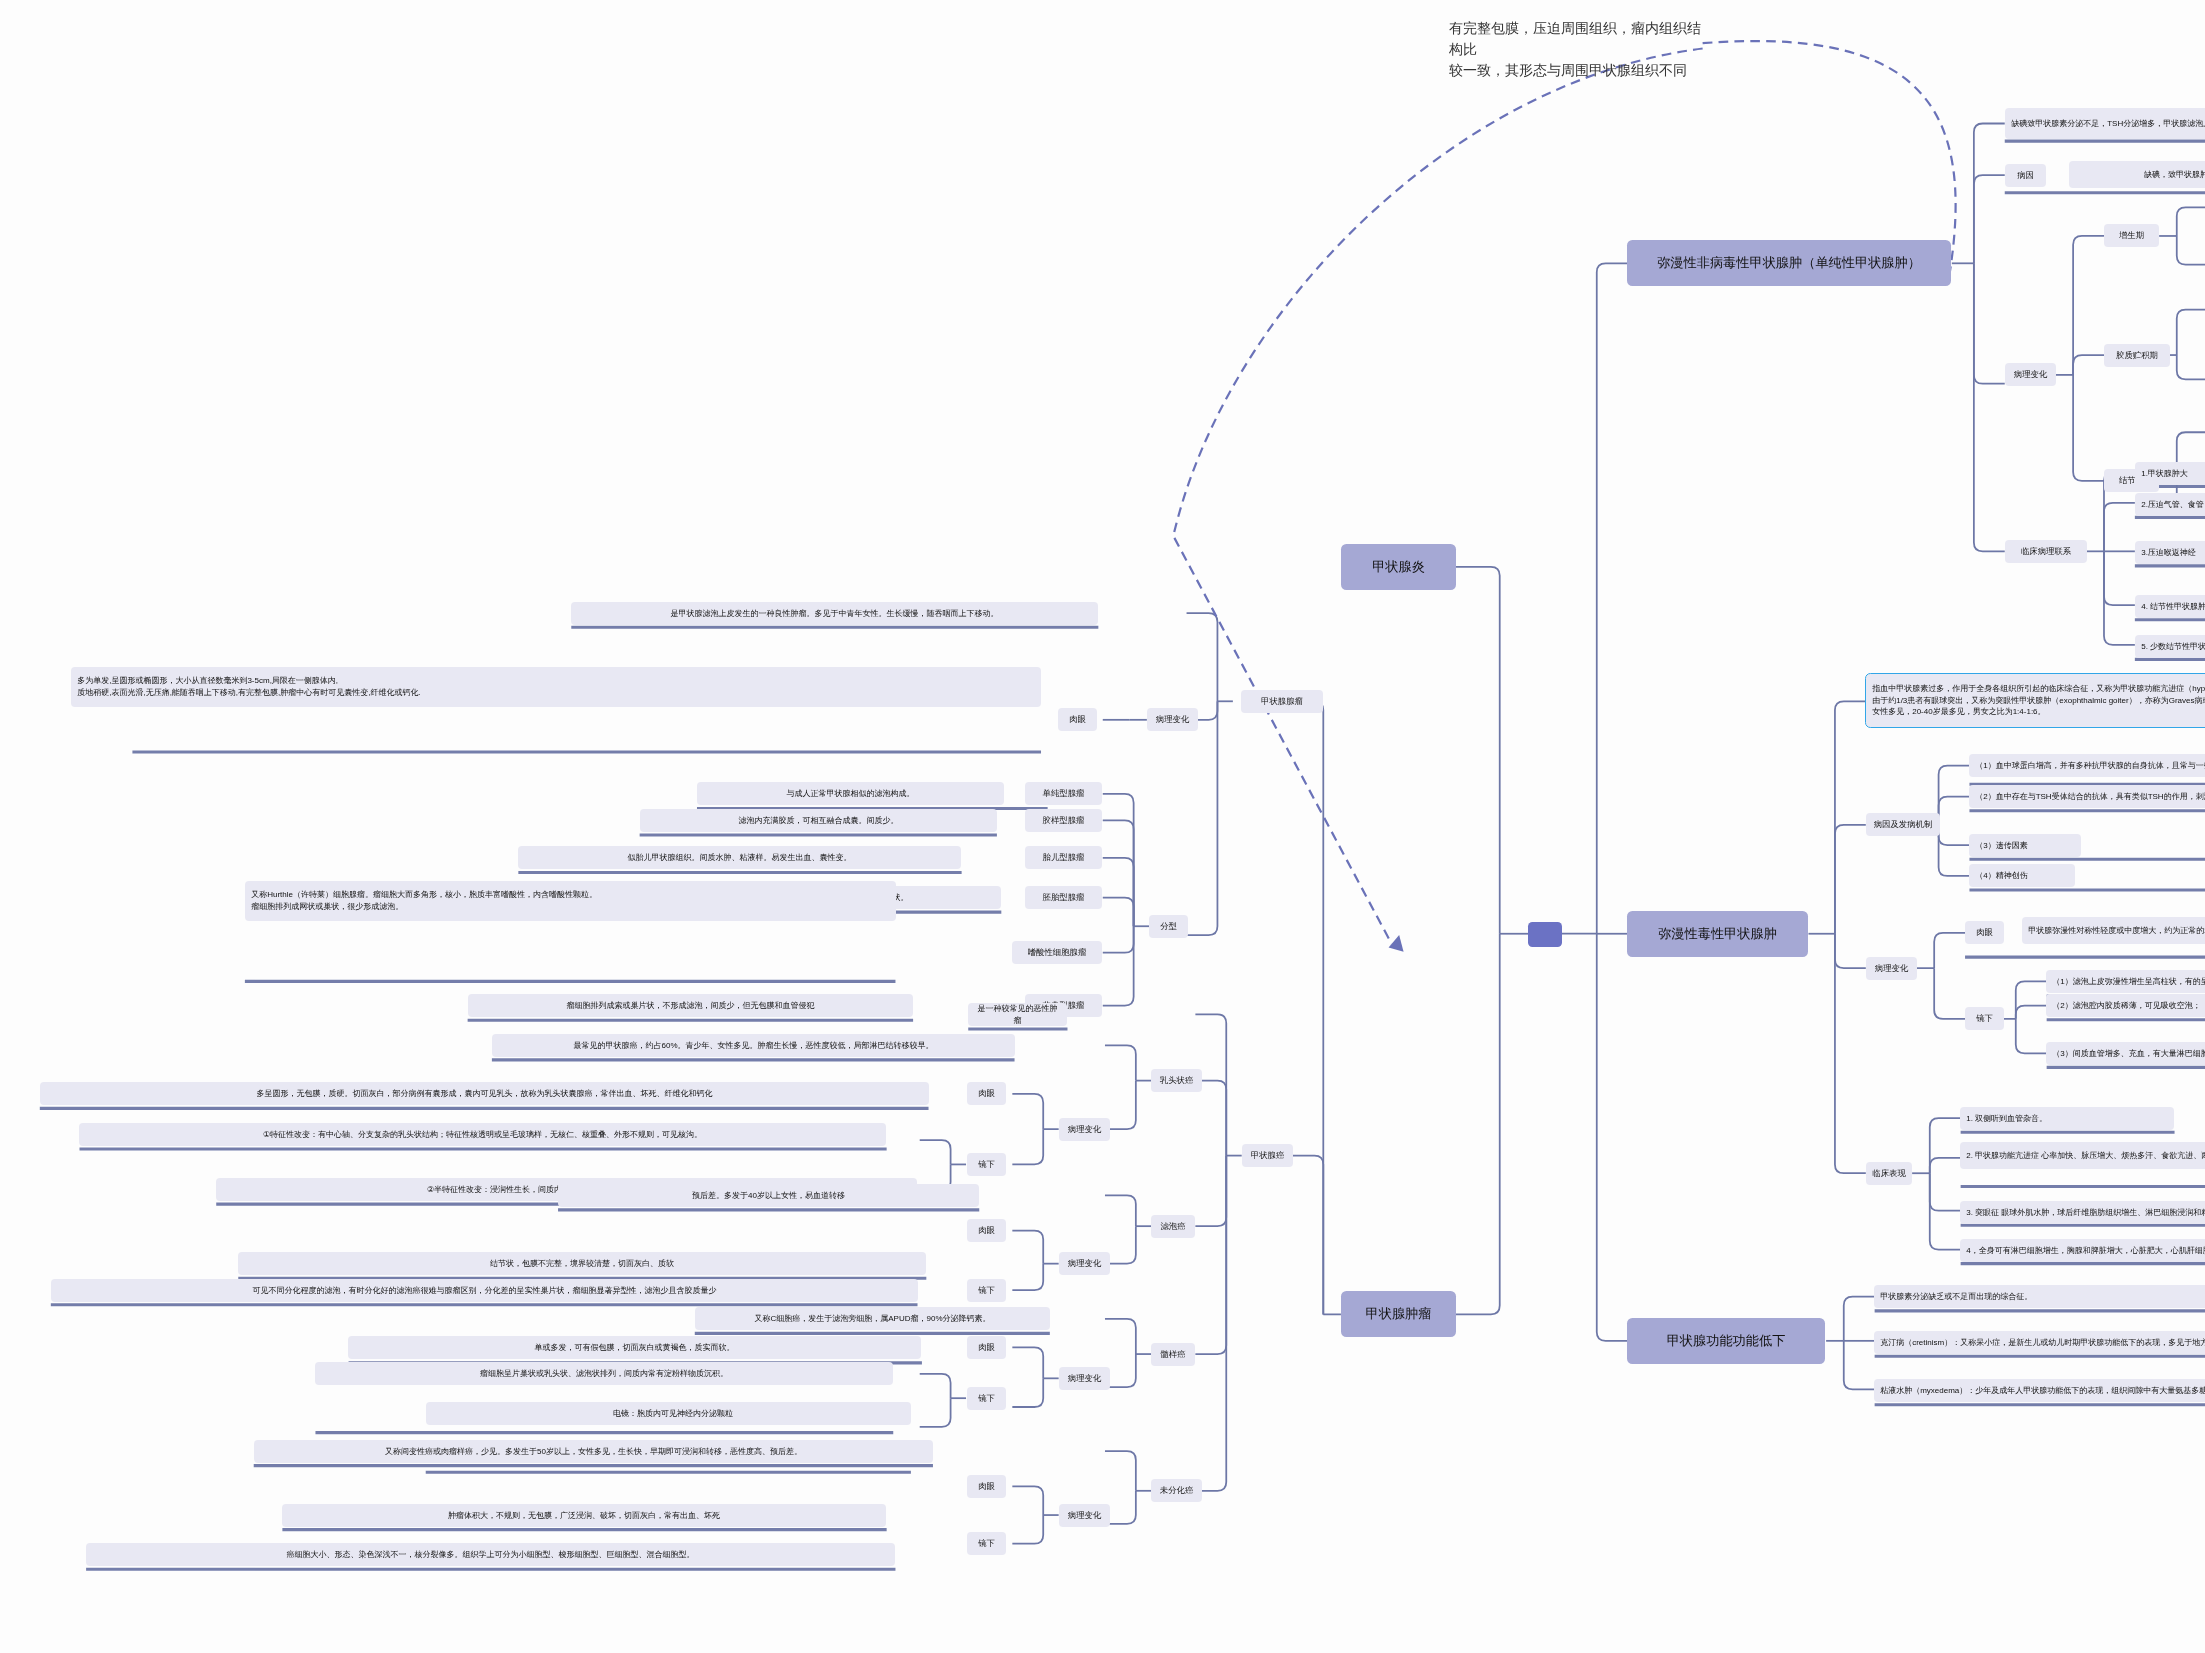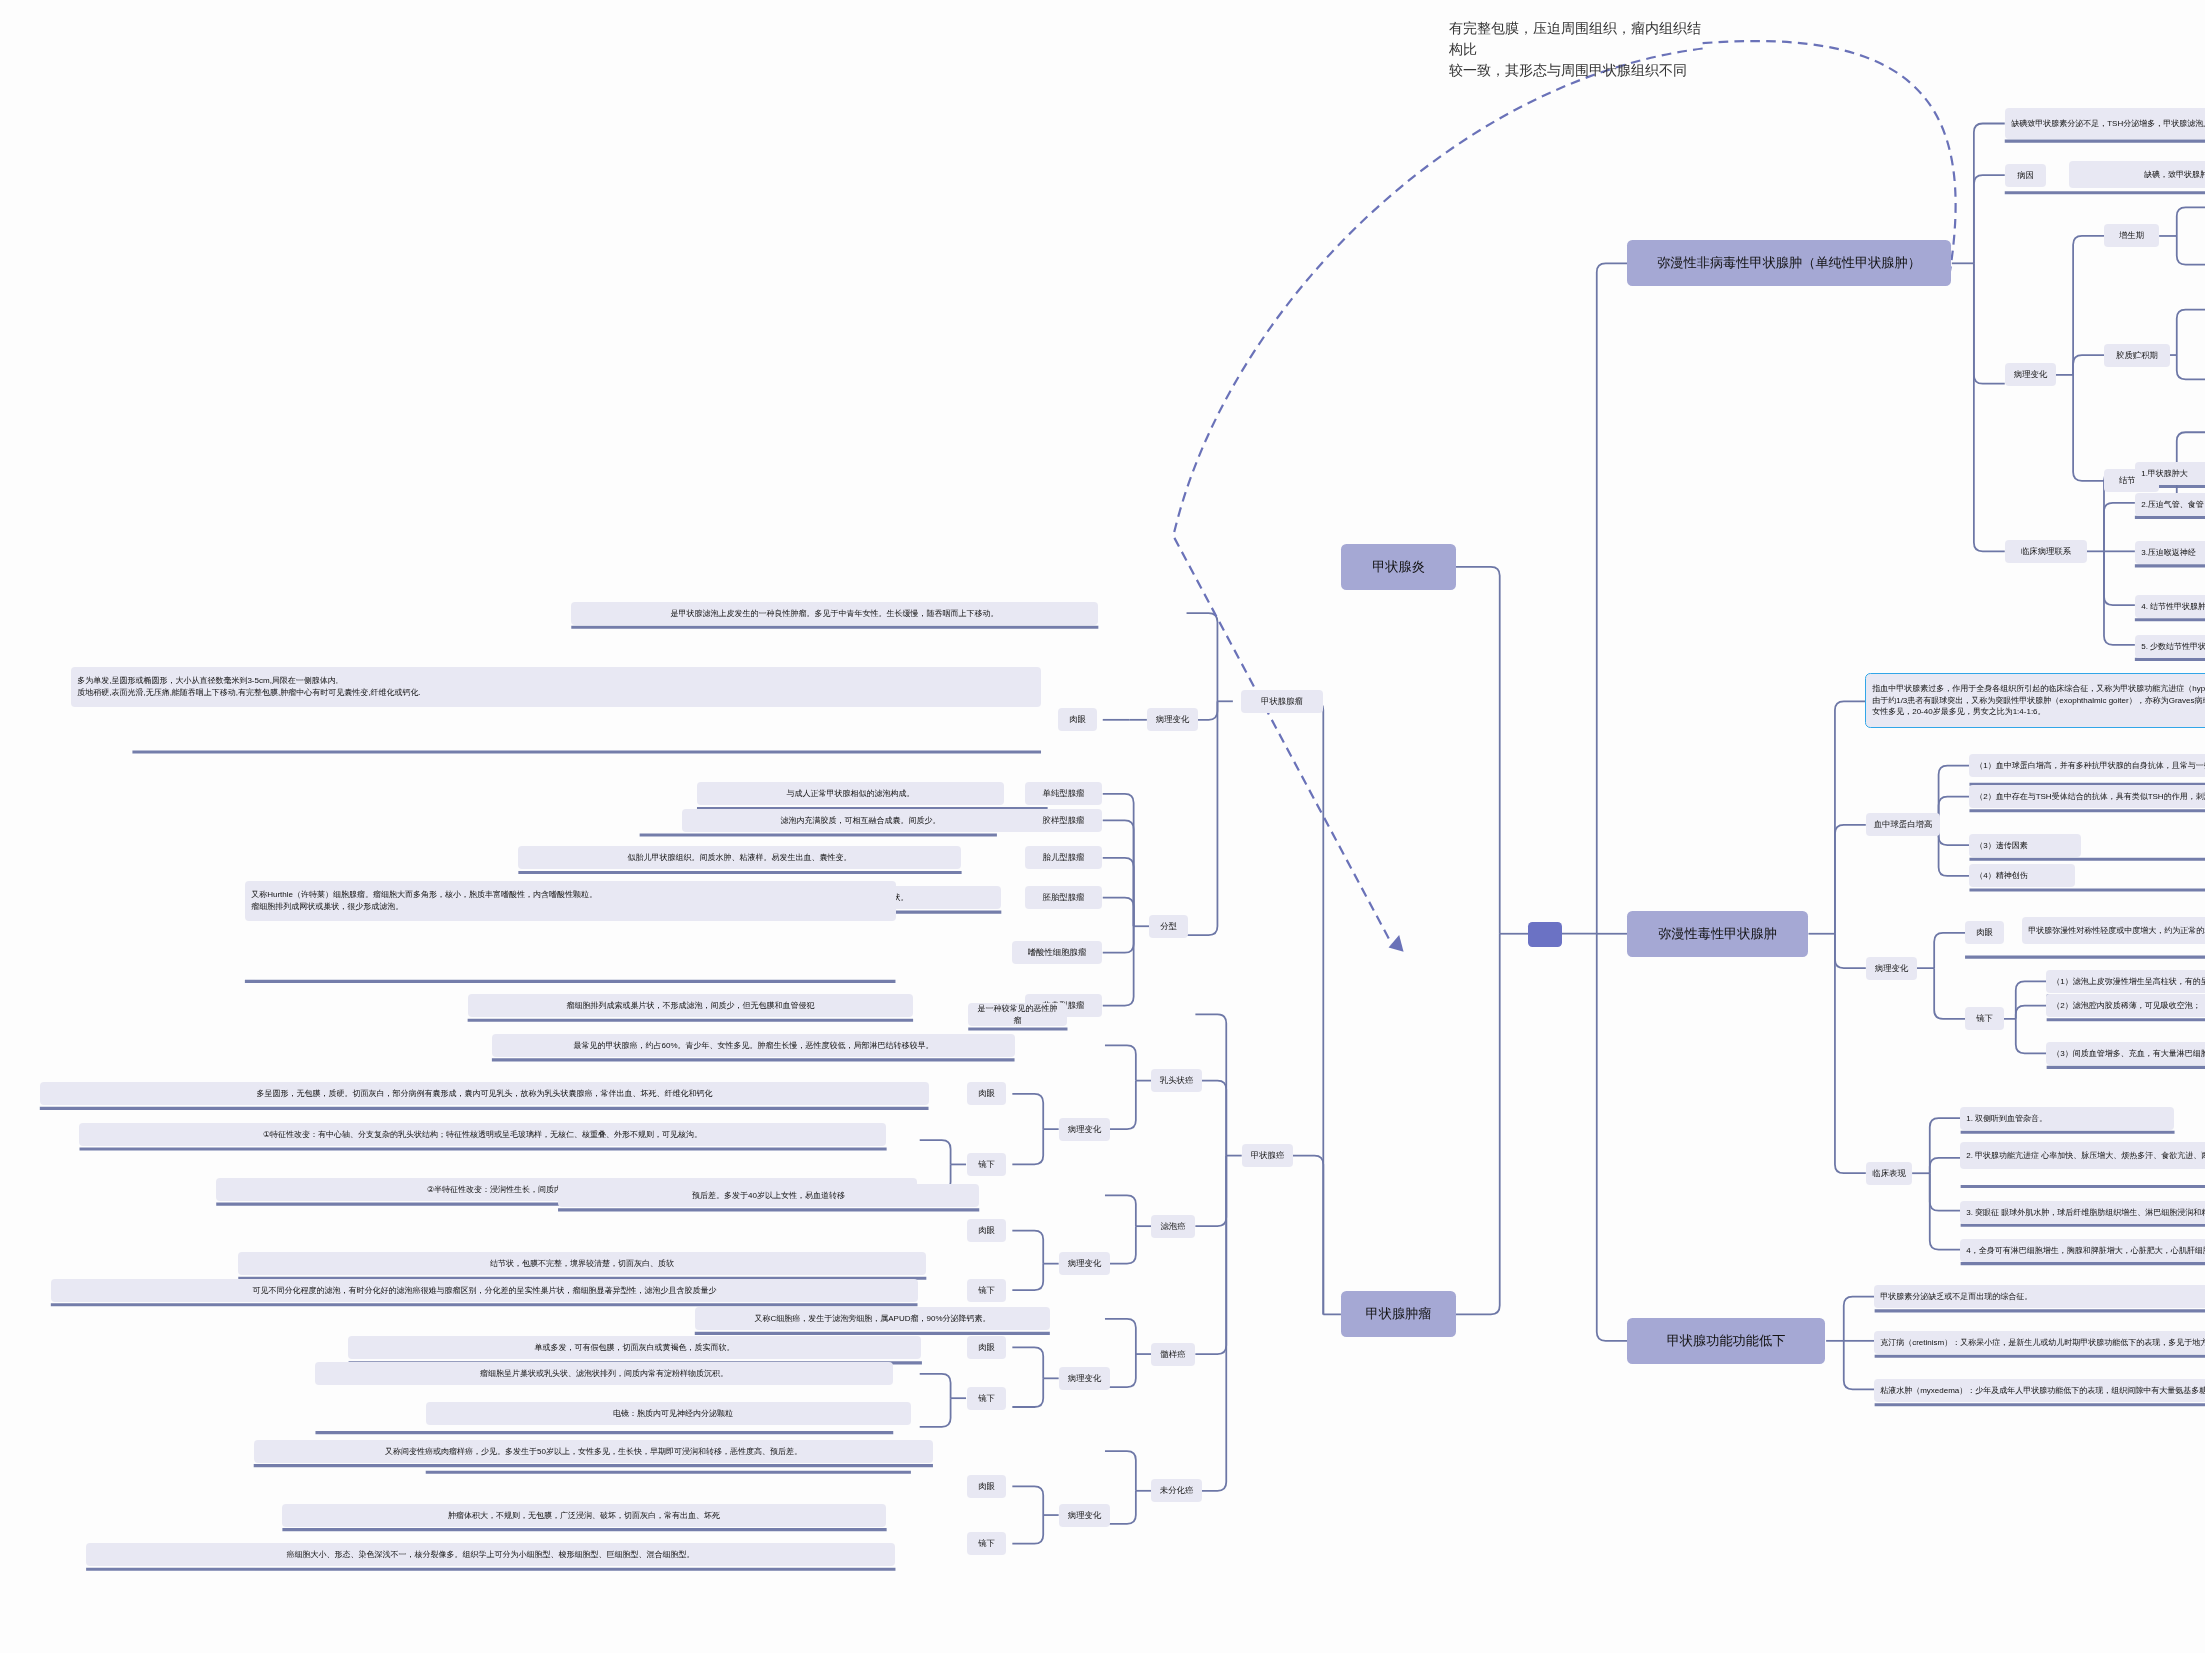--- a/index.html
+++ b/index.html
@@ -309,21 +309,21 @@
     <span class="txt">5. 少数结节性甲状腺肿可发生癌变。</span>
   </div>
 
   <div class="node leaf selected" style="left:1866px;top:674px;width:891px;min-height:53px;white-space:pre-line;">
     <span class="txt">指血中甲状腺素过多，作用于全身各组织所引起的临床综合征，又称为甲状腺功能亢进症（hyperthyroidism），简称“甲亢”。
 由于约1/3患者有眼球突出，又称为突眼性甲状腺肿（exophthalmic goiter），亦称为Graves病或Basedow病。
 女性多见，20-40岁最多见，男女之比为1:4-1:6。</span>
   </div>
 
   <div class="node chip" style="left:1866px;top:813px;width:74px;height:23px;">
-    <span class="txt">血中球蛋白增高</span>
+    <span class="txt">病因及发病机制</span>
   </div>
   <div class="node leaf" style="left:1969px;top:754px;width:787px;height:23px;">
     <span class="txt">（1）血中球蛋白增高，并有多种抗甲状腺的自身抗体，且常与一些自身免疫性疾病并存;</span>
   </div>
   <div class="node leaf" style="left:1969px;top:785px;width:750px;height:23px;">
     <span class="txt">（2）血中存在与TSH受体结合的抗体，具有类似TSH的作用，刺激甲状腺滤泡上皮增生</span>
   </div>
   <div class="node leaf" style="left:1969px;top:834px;width:112px;height:23px;">
     <span class="txt">（3）遗传因素</span>
   </div>
@@ -405,21 +405,21 @@
   <div class="node chip" style="left:1025px;top:782px;width:77px;height:23px;">
     <span class="txt">单纯型腺瘤</span>
   </div>
   <div class="node leaf center" style="left:697px;top:782px;width:307px;height:23px;">
     <span class="txt">与成人正常甲状腺相似的滤泡构成。</span>
   </div>
 
   <div class="node chip" style="left:1025px;top:809px;width:77px;height:23px;">
     <span class="txt">胶样型腺瘤</span>
   </div>
-  <div class="node leaf center" style="left:640px;top:809px;width:357px;height:23px;margin-left:42px;">
+  <div class="node leaf center" style="left:640px;top:809px;width:357px;height:23px;">
     <span class="txt">滤泡内充满胶质，可相互融合成囊。间质少。</span>
   </div>
 
   <div class="node chip" style="left:1025px;top:846px;width:77px;height:23px;">
     <span class="txt">胎儿型腺瘤</span>
   </div>
   <div class="node leaf center" style="left:518px;top:846px;width:443px;height:23px;">
     <span class="txt">似胎儿甲状腺组织。间质水肿、粘液样。易发生出血、囊性变。</span>
   </div>
 

